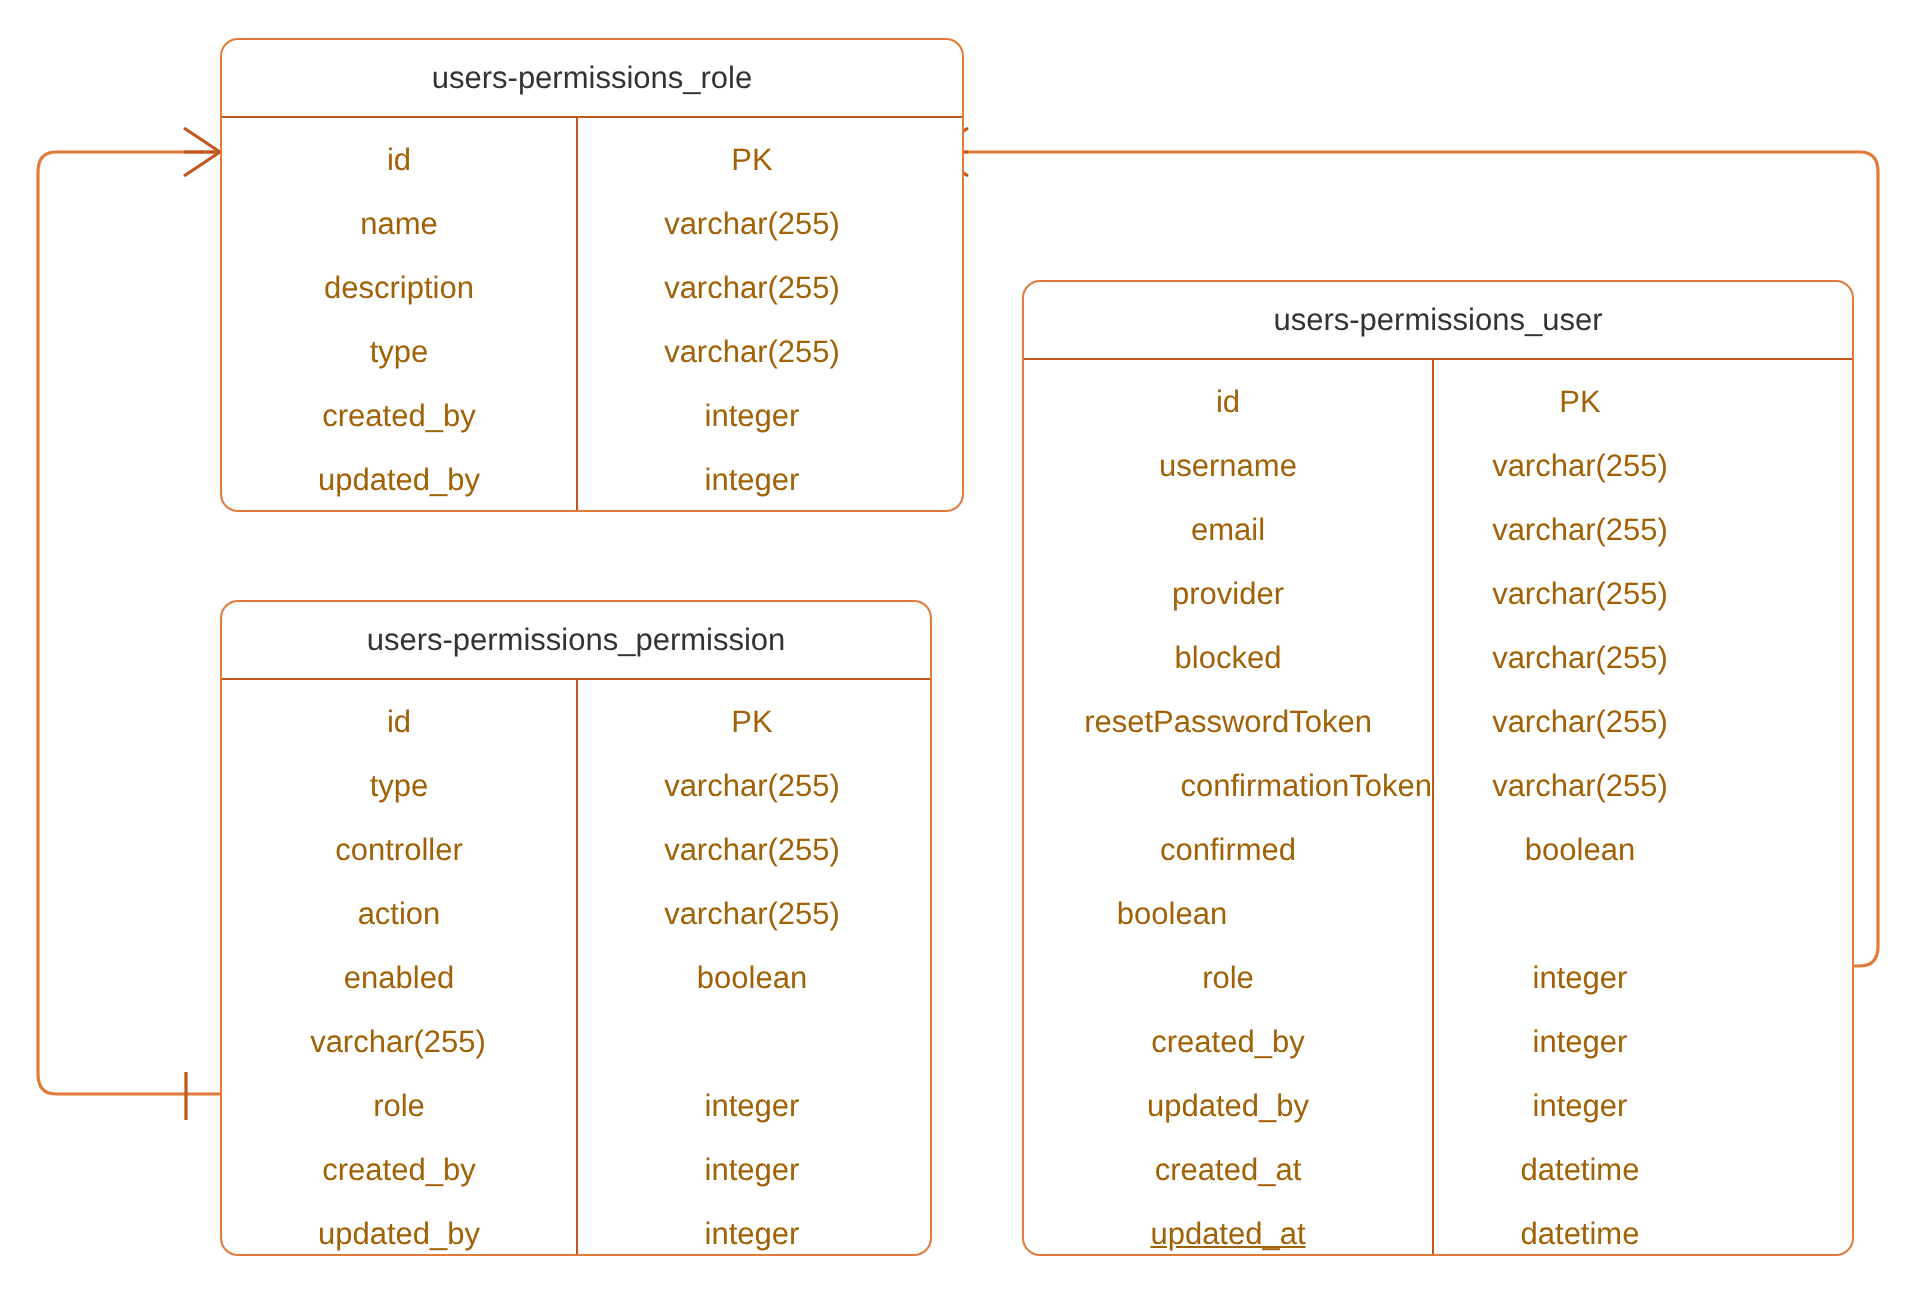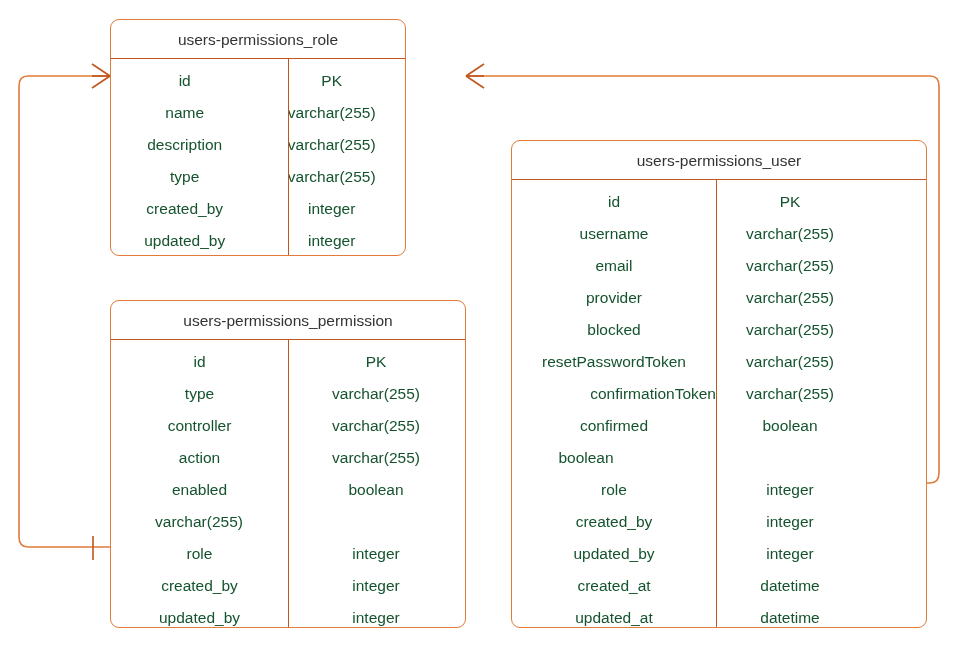--- a/index.html
+++ b/index.html
@@ -52,21 +52,21 @@
     width: 0;
     border-left: 1.6px solid #c0561b;
   }
   .row {
     display: flex;
     height: 32px;
     align-items: center;
   }
   .cell-name, .cell-type {
     font-size: 15.5px;
-    color: #14532d;
+    color: #a16207;
     text-align: center;
     white-space: nowrap;
     overflow: hidden;
   }
   .spacer-top { height: 6px; }
 </style>
 </head>
 <body>
 
 <div id="canvas">
@@ -93,21 +93,21 @@
 
     <g stroke="#c0561b" stroke-width="1.6">
       <line x1="93" y1="536" x2="93" y2="560"></line>
     </g>
 
     <g stroke="#c0561b" stroke-width="1.6">
       <line x1="884" y1="472" x2="884" y2="496"></line>
     </g>
   </svg>
 
-  <div class="entity" style="left:110px; top:19px; width:296px; height:237px;">
+  <div class="entity" style="left:110px; top:19px; width:372px; height:237px;">
     <div class="entity-title">users-permissions_role</div>
     <div class="entity-body">
       <div class="col-divider" style="left:177px;"></div>
       <div class="spacer-top"></div>
       <div class="row">
         <div class="cell-name" style="width:177px;">id</div>
         <div class="cell-type" style="width:176px;">PK</div>
       </div>
       <div class="row">
         <div class="cell-name" style="width:177px;">name</div>
@@ -225,19 +225,19 @@
       </div>
       <div class="row">
         <div class="cell-name" style="width:204px;">updated_by</div>
         <div class="cell-type" style="width:148px;">integer</div>
       </div>
       <div class="row">
         <div class="cell-name" style="width:204px;">created_at</div>
         <div class="cell-type" style="width:148px;">datetime</div>
       </div>
       <div class="row">
-        <div class="cell-name" style="width:204px;">updated_at</div>
+        <div class="cell-name" style="width:204px;text-decoration:underline;">updated_at</div>
         <div class="cell-type" style="width:148px;">datetime</div>
       </div>
     </div>
   </div>
 
 </div>
 
 </body></html>

